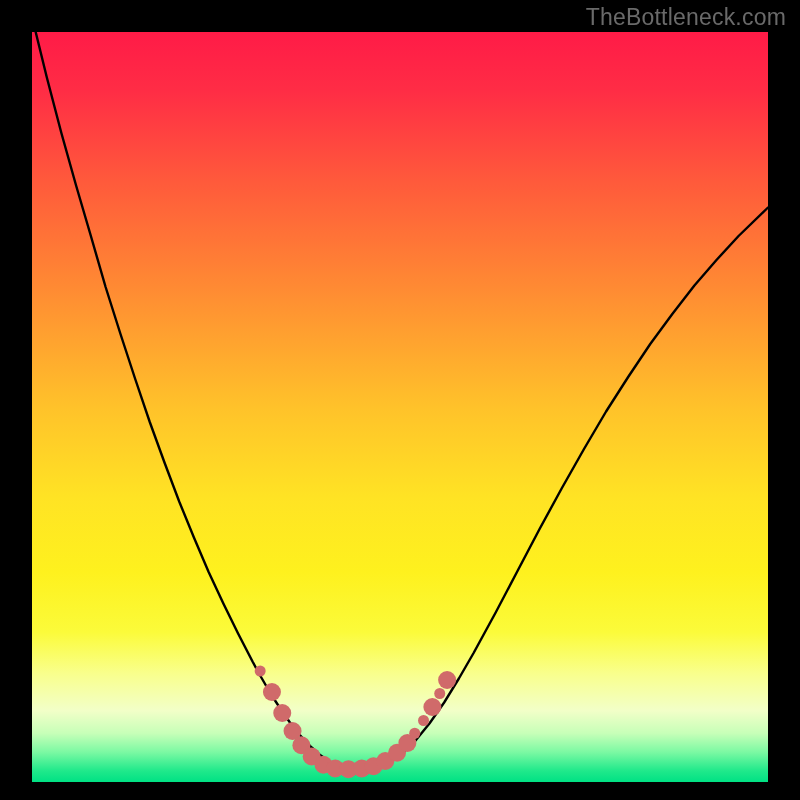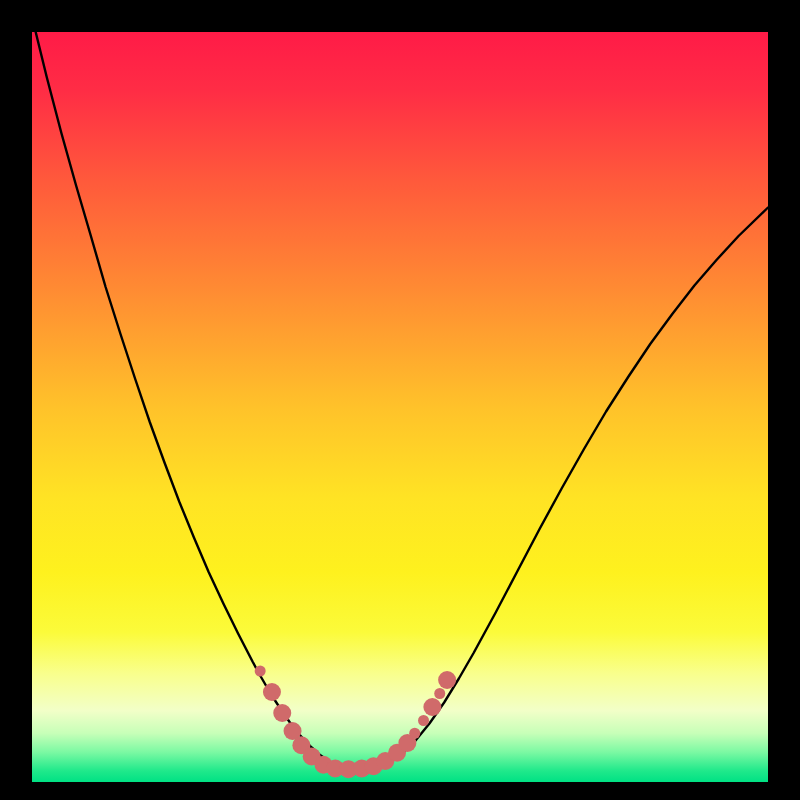--- a/index.html
+++ b/index.html
@@ -41,20 +41,21 @@
     left: 0; top: 0;
     width: 100%;
     height: 100%;
     overflow: visible;
   }
 </style>
 </head>
 <body>
 
 <div class="stage">
+  <div class="watermark">TheBottleneck.com</div>
   <div class="plot" id="plot" style="left: 32px; top: 32px; width: 736px; height: 750px;">
       <div class="grad" style="background: linear-gradient(rgb(255, 27, 71) 0%, rgb(255, 45, 69) 8%, rgb(255, 90, 59) 20%, rgb(255, 138, 51) 34%, rgb(255, 194, 42) 50%, rgb(255, 227, 36) 62%, rgb(254, 241, 30) 72%, rgb(251, 251, 58) 80%, rgb(249, 255, 140) 85.5%, rgb(242, 255, 200) 90.5%, rgb(199, 255, 184) 93.5%, rgb(124, 249, 163) 96%, rgb(32, 233, 139) 98.5%, rgb(0, 225, 132) 100%);"></div>
       <svg class="curve" viewBox="0 0 736 750" preserveAspectRatio="none">
         <path d="M0.00 -15.00 L14.72 45.00 L29.44 101.25 L44.16 153.75 L58.88 204.00 L73.60 255.00 L88.32 301.50 L103.04 346.50 L117.76 390.00 L132.48 430.50 L147.20 469.50 L161.92 505.50 L176.64 540.00 L191.36 571.50 L206.08 601.50 L220.80 630.00 L228.16 643.50 L235.52 656.25 L242.88 668.25 L250.24 679.50 L257.60 690.00 L264.96 699.75 L272.32 708.00 L279.68 715.50 L287.04 722.25 L294.40 727.50 L301.76 732.00 L309.12 735.00 L316.48 736.50 L323.84 737.25 L338.56 736.50 L353.28 732.00 L368.00 723.00 L382.72 709.50 L397.44 691.50 L412.16 670.50 L426.88 646.50 L441.60 621.00 L463.68 580.50 L485.76 538.50 L507.84 496.50 L529.92 456.00 L552.00 417.00 L574.08 379.50 L596.16 345.00 L618.24 312.00 L640.32 282.00 L662.40 253.50 L684.48 228.00 L706.56 204.00 L736.00 175.50" fill="none" stroke="#000000" stroke-width="2.4" stroke-linecap="round" stroke-linejoin="round"></path>
         <circle cx="228.16" cy="639.00" r="5.5" fill="#d06a6a"></circle>
         <circle cx="239.94" cy="660.00" r="9" fill="#d06a6a"></circle>
         <circle cx="250.24" cy="681.00" r="9" fill="#d06a6a"></circle>
         <circle cx="260.54" cy="699.00" r="9" fill="#d06a6a"></circle>
         <circle cx="269.38" cy="713.25" r="9" fill="#d06a6a"></circle>
         <circle cx="279.68" cy="724.50" r="9" fill="#d06a6a"></circle>

